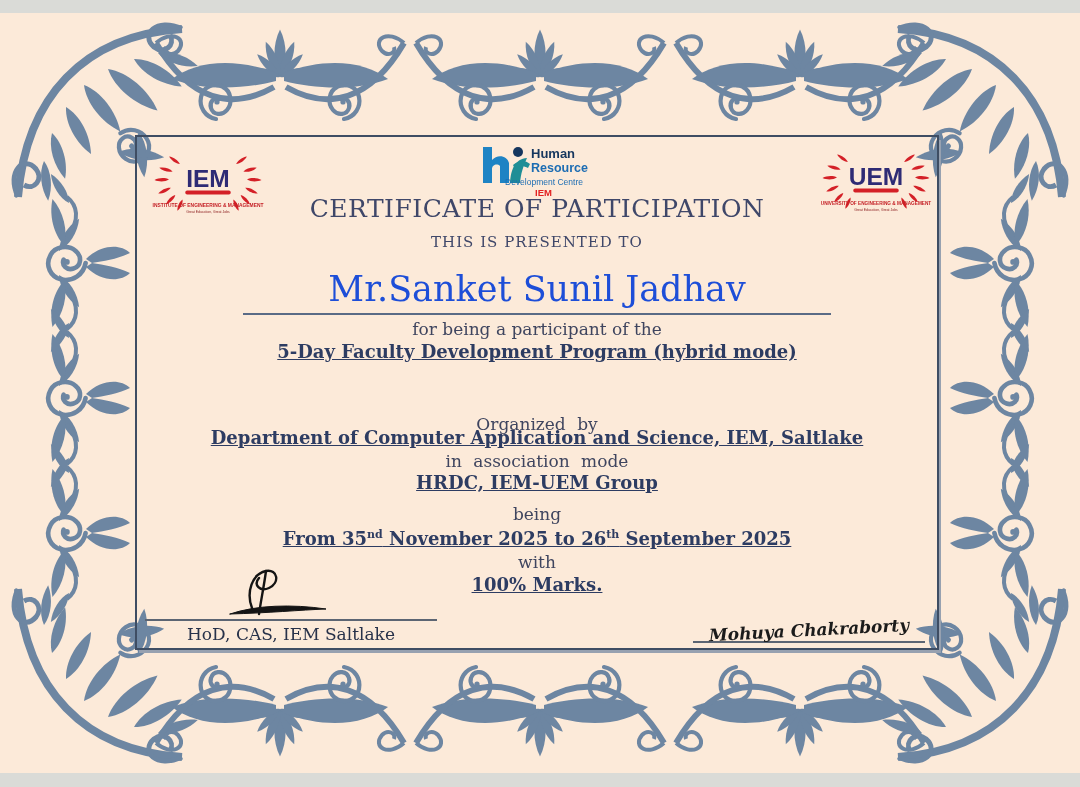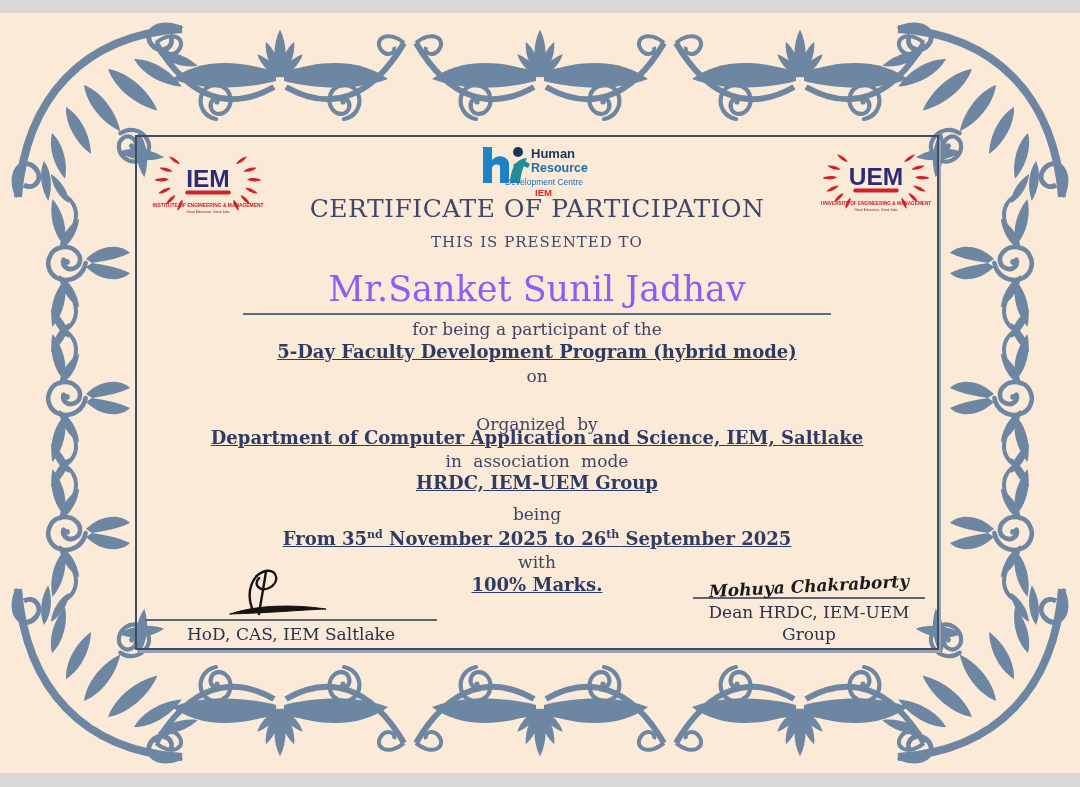--- a/index.html
+++ b/index.html
@@ -7,21 +7,21 @@
   .stage{position:relative;width:1080px;height:787px;overflow:hidden;background:var(--page_bg,#dadbd7);}
   .letterbox{position:absolute;left:0;width:1080px;background:var(--page_bg,#dadbd7);}
   .lb-top{top:0;height:13px;}
   .lb-bottom{bottom:0;height:14px;}
   .photo{position:absolute;left:0;top:13px;width:1080px;height:760px;background:var(--certificate_bg,#fcead9);}
   .ornament{position:absolute;left:0;top:0;width:1080px;height:760px;color:var(--ornament,#6d86a2);}
   .frame{position:absolute;left:135px;top:122px;width:800px;height:511px;border:2px solid var(--frame,#3e4d63);box-shadow:3px 4px 0 -1px #97a1b0;background:transparent;}
   .line{position:absolute;left:0;right:0;text-align:center;line-height:22px;color:var(--body_text,#3f455f);font-size:17px;}
   .t-title{font-size:25px;letter-spacing:.5px;color:var(--title_text,#3f4769);line-height:28px;text-align:center;}
   .t-sub{font-size:15px;letter-spacing:1px;color:var(--title_text,#3f4769);}
-  .t-name{font-size:35px;line-height:40px;color:#8b5cf6;}
+  .t-name{font-size:35px;line-height:40px;color:#1d4ed8;}
   .bold{font-weight:bold;font-size:18px;color:var(--bold_text,#2d3c62);text-decoration:underline;}
   .wide{word-spacing:6px;}
   .name-underline{position:absolute;left:106px;top:176px;width:588px;border-top:2px solid #5a6b86;}
   sup{font-size:11px;line-height:0;}
   .logo{position:absolute;}
   .sig{position:absolute;bottom:3px;text-align:center;}
   .sig-line{border-top:2px solid #5c6573;margin-bottom:2px;}
   .sig-label{font-size:17px;color:#28324a;line-height:22px;}
   .sig-left{left:8px;width:292px;}
   .sig-right{right:12px;width:232px;}
@@ -168,21 +168,20 @@
         <text x="65" y="63" text-anchor="middle" font-size="5.2" font-weight="bold" fill="#c41e24">UNIVERSITY OF ENGINEERING &amp; MANAGEMENT</text>
         <text x="65" y="70" text-anchor="middle" font-size="3.8" fill="#8c1d1f">Great Education, Great Jobs</text>
       </svg>
 
       <div class="line t-title" style="top:58px">CERTIFICATE OF PARTICIPATION</div>
       <div class="line t-sub" style="top:94px">THIS IS PRESENTED TO</div>
       <div class="line t-name" style="top:132px">Mr.Sanket Sunil Jadhav</div>
       <div class="name-underline"></div>
       <div class="line" style="top:181px">for being a participant of the</div>
       <div class="line bold" style="top:204px">5-Day Faculty Development Program (hybrid mode)</div>
-      <div class="line wide" style="top:228px">on</div>
       <div class="line wide" style="top:276px">Organized by</div>
       <div class="line bold" style="top:290px">Department of Computer Application and Science, IEM, Saltlake</div>
       <div class="line wide" style="top:313px">in association mode</div>
       <div class="line bold" style="top:335px">HRDC, IEM-UEM Group</div>
       <div class="line" style="top:366px">being</div>
       <div class="line bold" style="top:391px"><span>From 35</span><sup>nd</sup><span> November 2025 to 26</span><sup>th</sup><span> September 2025</span></div>
       <div class="line" style="top:414px">with</div>
       <div class="line bold" style="top:437px">100% Marks.</div>
 
       <svg class="scribble" viewBox="0 0 120 58">
@@ -193,18 +192,17 @@
         </g>
       </svg>
       <div class="sig sig-left">
         <div class="sig-line"></div>
         <div class="sig-label">HoD, CAS, IEM Saltlake</div>
       </div>
 
       <div class="sig sig-right">
         <span class="script-name">Mohuya Chakraborty</span>
         <div class="sig-line"></div>
-        <div class="sig-label">Dean HRDC, IEM-UEM Group</div>
       </div>
 
     </div>
   </div>
 </div>
 
 </body></html>

